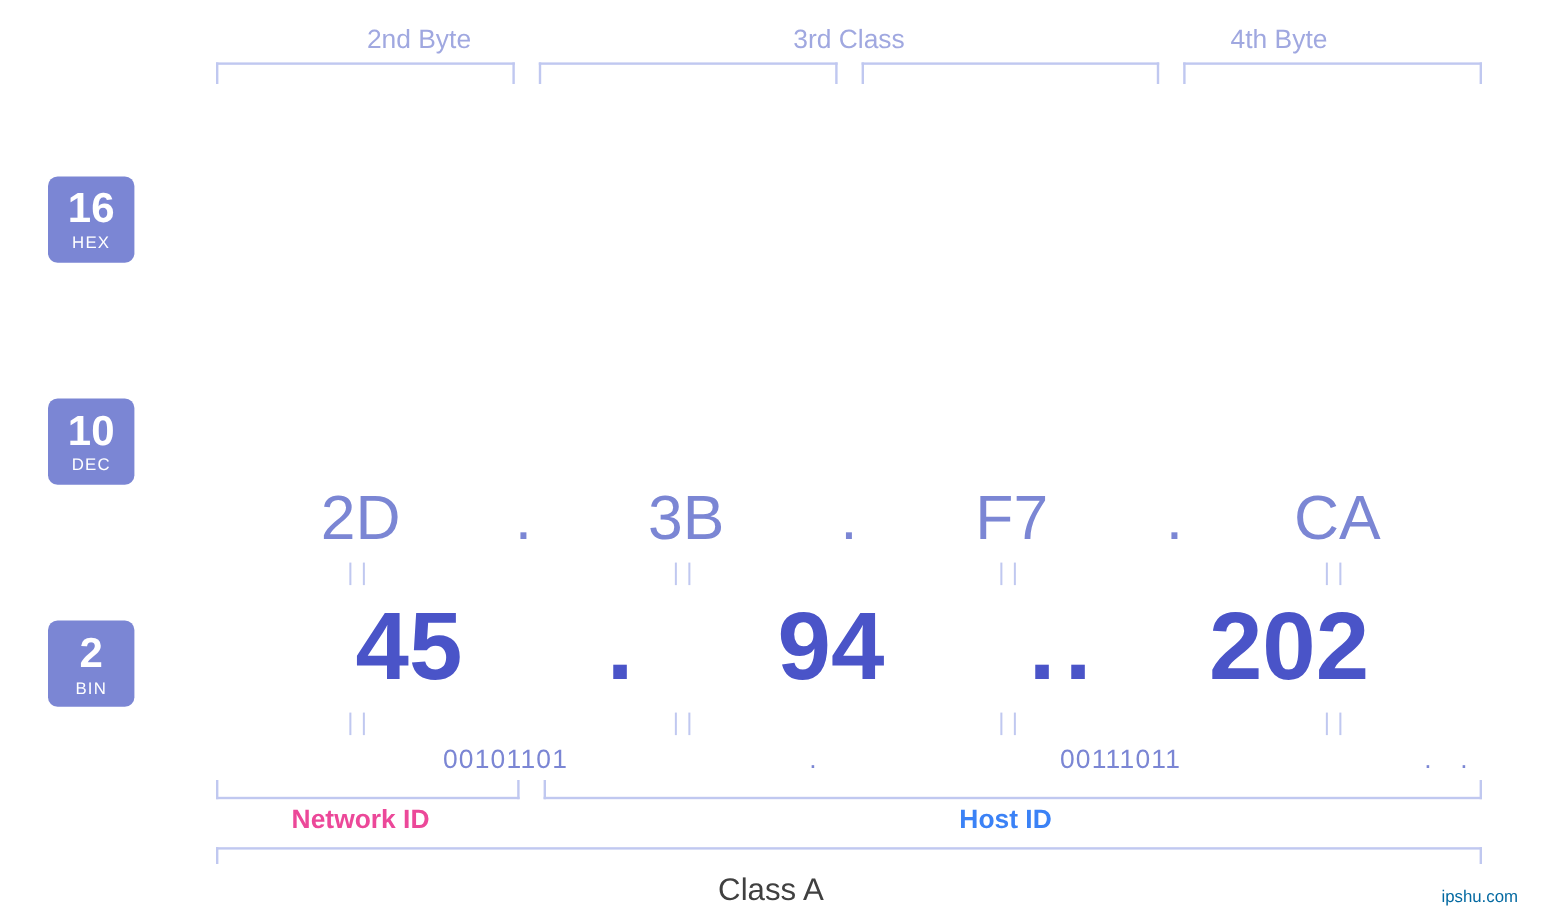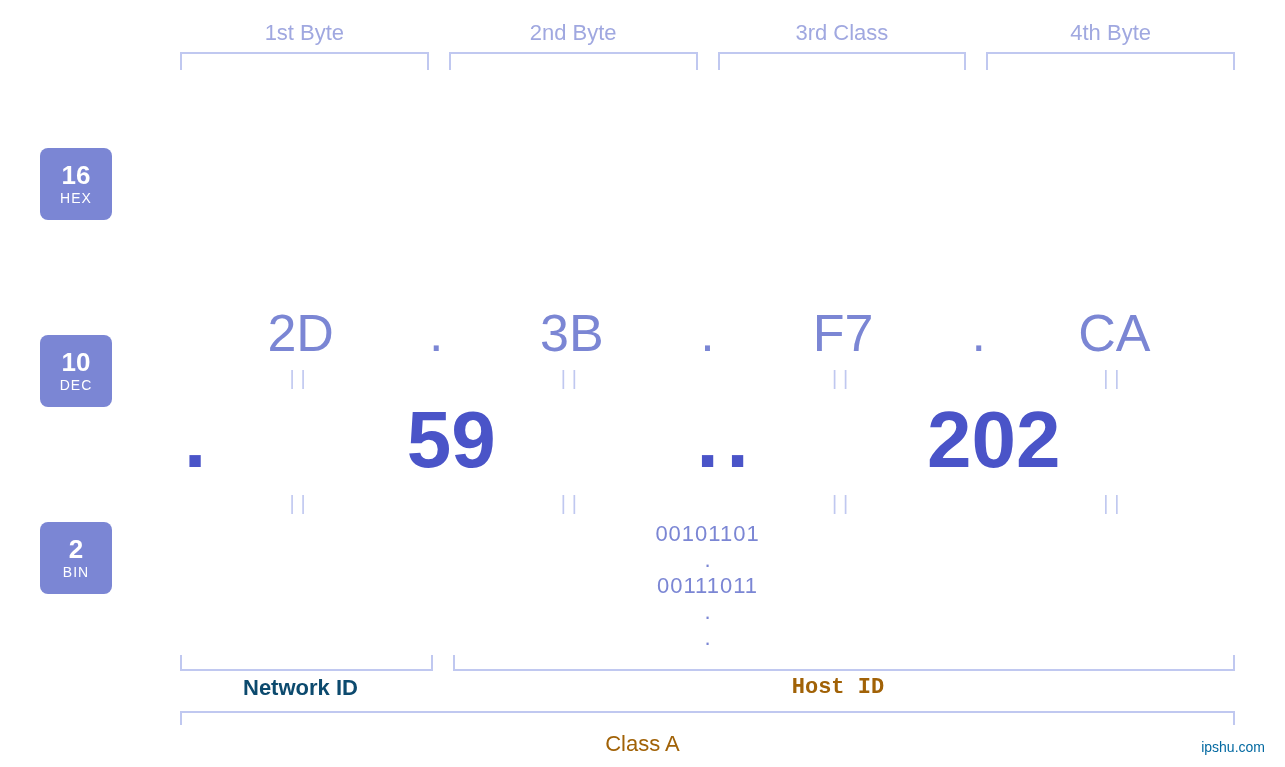--- a/index.html
+++ b/index.html
@@ -80,21 +80,21 @@
       background: #7b86d4;
       border-radius: 8px;
       display: flex;
       flex-direction: column;
       align-items: center;
       justify-content: center;
       color: white;
     }
 
     .badge-num {
-      font-size: 26px;
+      font-size: 35px;
       font-weight: 600;
       line-height: 1.1;
     }
 
     .badge-label {
       font-size: 14px;
       font-weight: 400;
       letter-spacing: 1px;
     }
 
@@ -177,21 +177,20 @@
       text-align: center;
     }
 
     
     .bin-row {
       display: flex;
       align-items: center;
       justify-content: space-around;
       padding: 0 10px;
       margin-top: 2px;
-      flex-direction: column;
     }
 
     .bin-value {
       flex: 1;
       text-align: center;
       font-size: 22px;
       color: #7b86d4;
       font-weight: 400;
       letter-spacing: 1px;
     }
@@ -203,23 +202,20 @@
       width: 30px;
       text-align: center;
     }
   </style>
 </head>
 <body>
 
 <div class="main-container">
 
   <div class="byte-headers">
-    <div class="byte-col">
-      <span class="byte-label">1st Byte</span>
-    </div>
     <div class="byte-col">
       <span class="byte-label">2nd Byte</span>
     </div>
     <div class="byte-col">
       <span class="byte-label">3rd Class</span>
     </div>
     <div class="byte-col">
       <span class="byte-label">4th Byte</span>
     </div>
   </div>
@@ -264,22 +260,23 @@
         <span class="eq-sign">||</span>
         <span class="eq-gap"></span>
         <span class="eq-sign">||</span>
         <span class="eq-gap"></span>
         <span class="eq-sign">||</span>
         <span class="eq-gap"></span>
         <span class="eq-sign">||</span>
       </div>
 
       <div class="dec-row">
+        <span class="dec-value">45</span>
         <span class="dot-dec">.</span>
-        <span class="dec-value">59</span>
+        <span class="dec-value">94</span>
         <span class="dot-dec">.</span>
         <span class="dot-dec">.</span>
         <span class="dec-value">202</span>
       </div>
 
       <div class="equals-row">
         <span class="eq-sign">||</span>
         <span class="eq-gap"></span>
         <span class="eq-sign">||</span>
         <span class="eq-gap"></span>
@@ -301,32 +298,32 @@
 
   <div style="display:flex;width:100%;padding-left:130px;margin-top:4px;">
 
     <div style="flex:1;border-bottom:2px solid #c0c8f0;border-left:2px solid #c0c8f0;border-right:2px solid #c0c8f0;height:16px;margin:0 10px;"></div>
 
     <div style="flex:3.12;border-bottom:2px solid #c0c8f0;border-left:2px solid #c0c8f0;border-right:2px solid #c0c8f0;height:16px;margin:0 10px;"></div>
   </div>
 
   <div style="display:flex;width:100%;padding-left:130px;margin-top:4px;margin-bottom:4px;">
     <div style="flex:1;text-align:center;">
-      <span style="color:#0c4a6e;font-size:22px;font-weight:600;">Network ID</span>
+      <span style="color:#ec4899;font-size:22px;font-weight:600;">Network ID</span>
     </div>
     <div style="flex:3.12;text-align:center;">
-      <span style="color:#a16207;font-size:22px;font-weight:600;font-family:Liberation Mono, monospace;">Host ID</span>
+      <span style="color:#3b82f6;font-size:22px;font-weight:600;">Host ID</span>
     </div>
   </div>
 
   <div style="width:100%;padding-left:130px;margin-top:6px;">
     <div style="border-top:2px solid #c0c8f0;border-left:2px solid #c0c8f0;border-right:2px solid #c0c8f0;height:14px;margin:0 10px;"></div>
   </div>
 
   <div style="width:100%;text-align:center;margin-top:6px;">
-    <span style="color:#a16207;font-size:22px;font-weight:500;">Class A</span>
+    <span style="color:#404040;font-size:26px;font-weight:500;">Class A</span>
   </div>
 
 </div>
 
 <div style="position:absolute;bottom:12px;right:20px;color:#0369a1;font-size:14px;">
   <span>ipshu.com</span>
 </div>
 
 </body></html>

